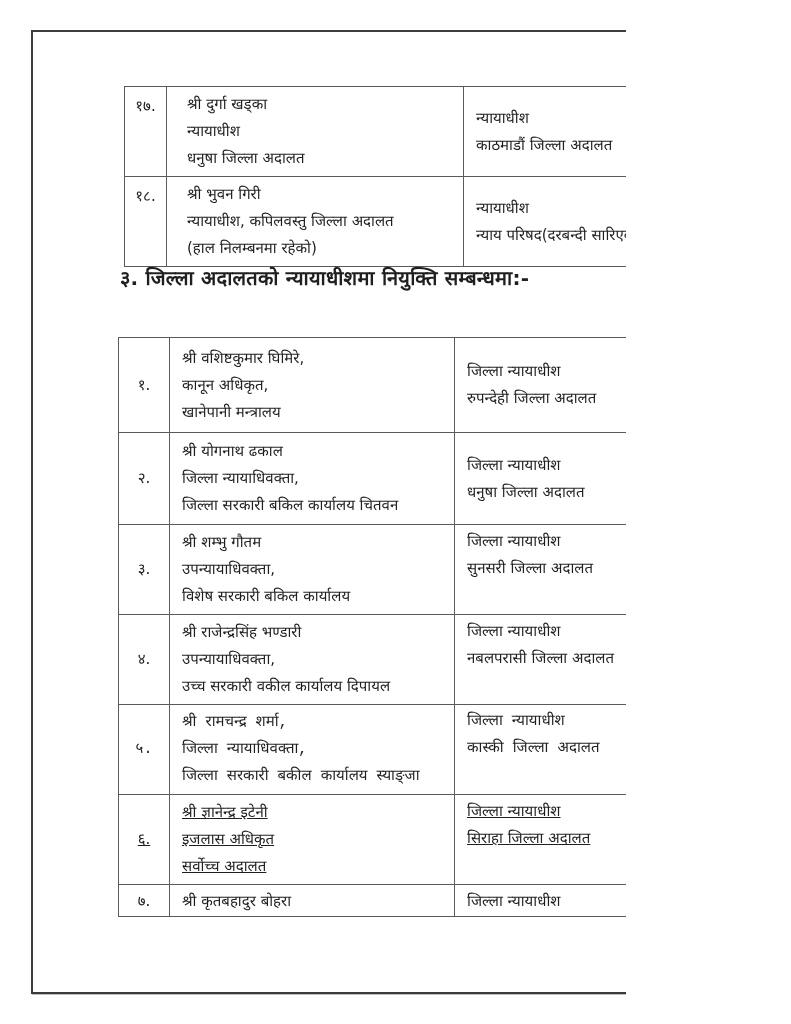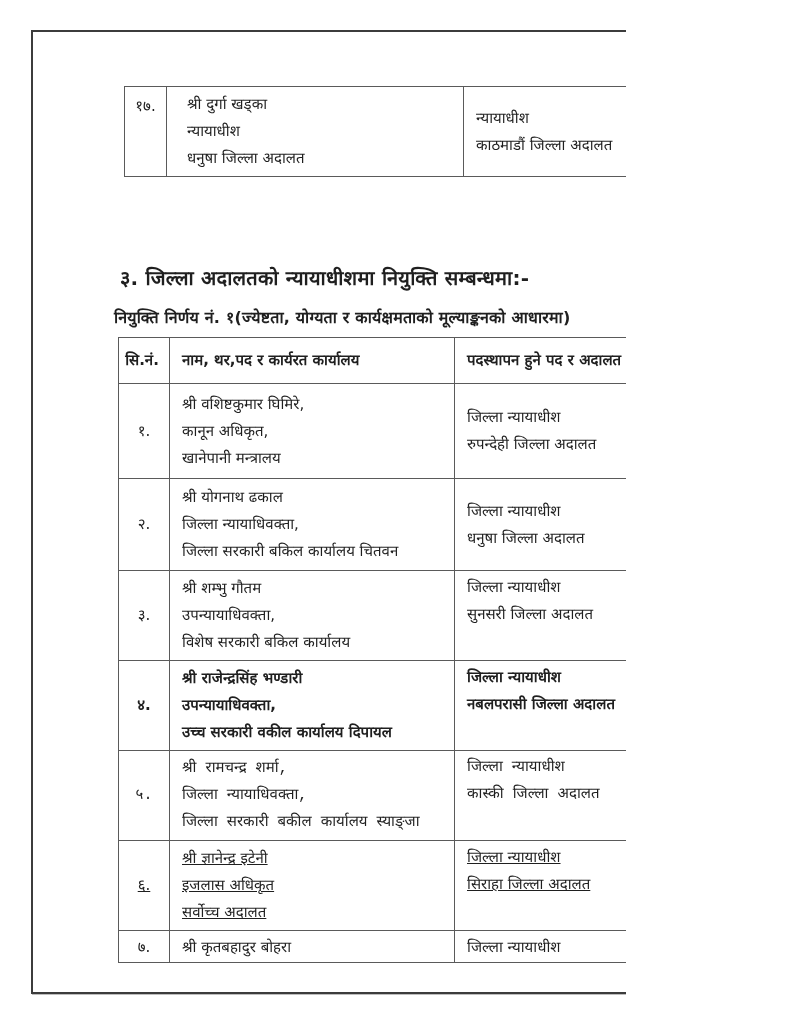--- a/index.html
+++ b/index.html
@@ -46,21 +46,21 @@
     vertical-align:middle; white-space:nowrap;
   }
   .tbl-appoint th.sn { text-align:center; padding-left:2px; }
   .tbl-appoint td.sn { text-align:center; }
   .tbl-appoint td.name { padding:4px 6px 4px 12px; }
   .tbl-appoint td.post { padding:4px 6px 4px 12px; }
   .tbl-appoint td.va-top { vertical-align:top; padding-top:3px; }
   .tbl-appoint tr.h1 td { height:95px; }
   .tbl-appoint tr.h2 td { height:92px; }
   .tbl-appoint tr.h3 td { height:82px; }
-  .tbl-appoint tr.h4 td { height:85px;font-weight:bold; }
+  .tbl-appoint tr.h4 td { height:85px; }
   .tbl-appoint tr.h5 td { height:81px;font-family:Liberation Mono, monospace; }
   .tbl-appoint tr.h6 td { height:75px;text-decoration:underline; }
   .tbl-appoint tr.h7 td { height:32px; line-height:24px; padding-top:2px; padding-bottom:2px; }
 </style>
 </head>
 <body>
 
 <div class="page">
   <div class="page-frame"></div>
 
@@ -72,38 +72,40 @@
       </colgroup>
     <tbody>
         <tr class="r1">
       <td class="sn">१७.</td>
       <td class="name">श्री दुर्गा खड्का
 न्यायाधीश
 धनुषा जिल्ला अदालत</td>
       <td class="post">न्यायाधीश
 काठमाडौं जिल्ला अदालत</td>
     </tr>
+    <tr class="r2">
+      <td class="sn">१८.</td>
+      <td class="name">श्री भुवन गिरी
+न्यायाधीश, कपिलवस्तु जिल्ला अदालत
+(हाल निलम्बनमा रहेको)</td>
+      <td class="post">न्यायाधीश
+न्याय परिषद(दरबन्दी सारिएको)</td>
+    </tr>
   </tbody>
     </table>
 
   <div class="heading">३. जिल्ला अदालतको न्यायाधीशमा नियुक्ति सम्बन्धमा:-</div>
-  <div class="subheading">नियुक्ति निर्णय नं. १(ज्येष्टता, योग्यता र कार्यक्षमताको मूल्याङ्कनको आधारमा)</div>
 
   <table class="tbl-appoint">
     <colgroup>
         <col class="c-sn">
         <col class="c-name">
         <col class="c-post">
       </colgroup>
     <tbody>
-        <tr>
-      <th class="sn">सि.नं.</th>
-      <th class="name">नाम, थर,पद र कार्यरत कार्यालय</th>
-      <th class="post">पदस्थापन हुने पद र अदालत</th>
-    </tr>
     <tr class="h1">
       <td class="sn">१.</td>
       <td class="name">श्री वशिष्टकुमार घिमिरे,
 कानून अधिकृत,
 खानेपानी मन्त्रालय</td>
       <td class="post">जिल्ला न्यायाधीश
 रुपन्देही जिल्ला अदालत</td>
     </tr>
     <tr class="h2">
       <td class="sn">२.</td>

